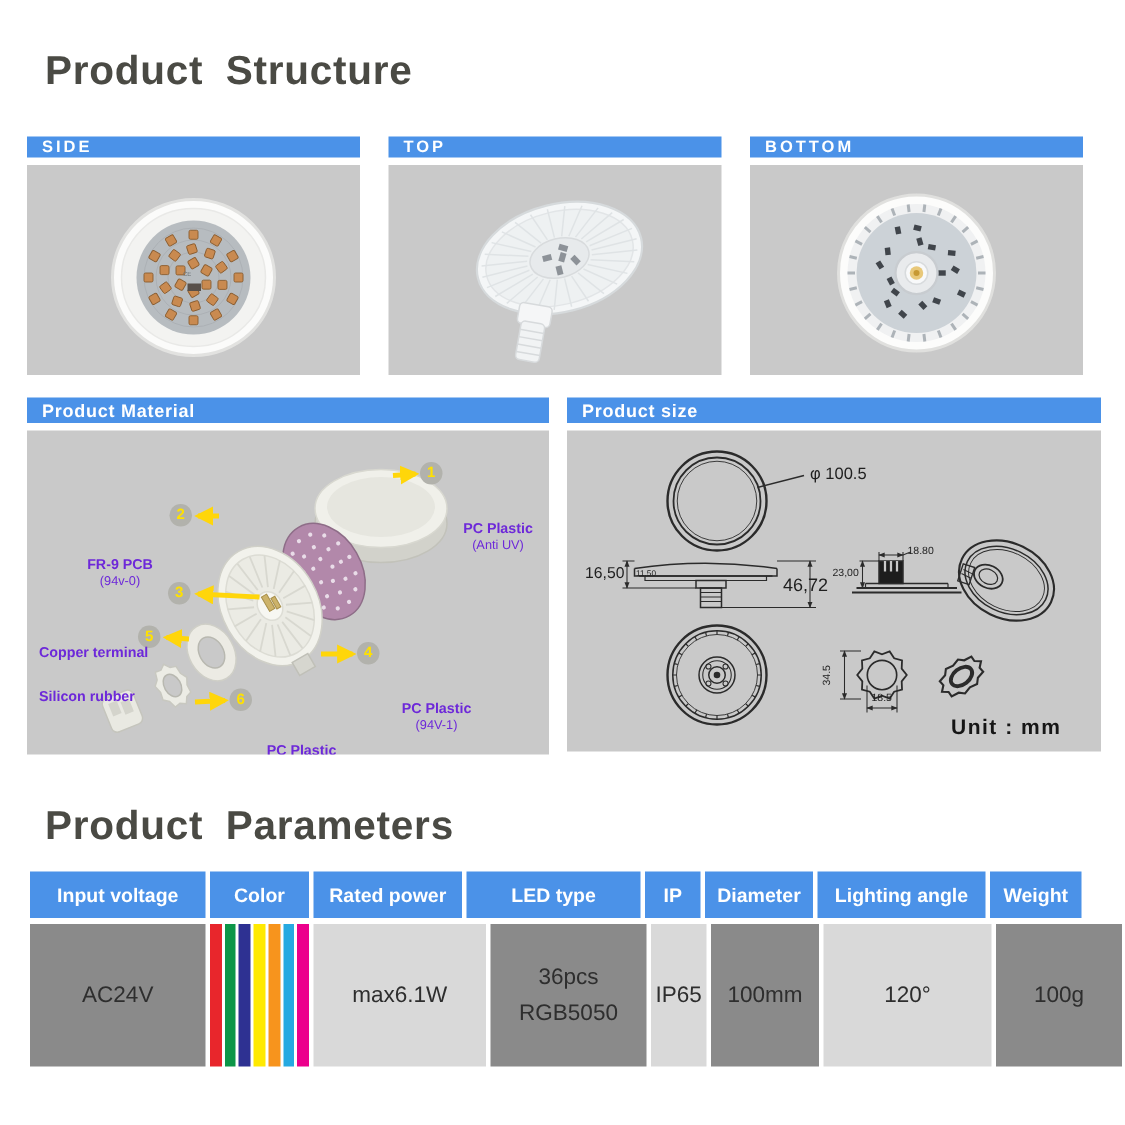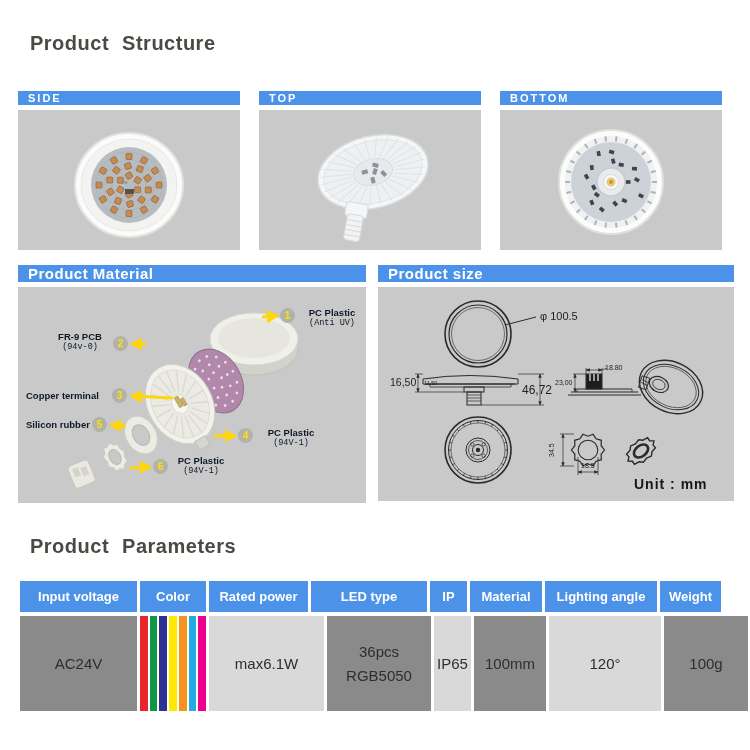--- a/index.html
+++ b/index.html
@@ -1,42 +1,42 @@
 <!DOCTYPE html>
 <html><head>
 <meta charset="utf-8">
 <style>
   * { margin:0; padding:0; box-sizing:border-box; }
   html,body { width:750px; height:750px; background:#ffffff;
     font-family:"Liberation Sans", sans-serif; position:relative; overflow:hidden; }
 
-  .title { position:absolute; left:30px; font-size:20px; font-weight:bold;
+  .title { position:absolute; left:30px; font-size:27px; font-weight:bold;
     color:#4a4a44; letter-spacing:.5px; word-spacing:7px; }
   #structure-title { top:32px; }
   #parameters-title { top:535px; }
 
   .panel { position:absolute; }
   .panel-header { background:#4b92e8; color:#fff; font-weight:bold;
     display:flex; align-items:center; padding-left:10px; }
   .view-header { height:14px; font-size:11px; letter-spacing:2px; }
-  .big-header { height:17px; font-size:15px; letter-spacing:.5px; }
+  .big-header { height:17px; font-size:12px; letter-spacing:.5px; }
   .panel-body { background:#c9c9c9; position:relative; overflow:hidden; margin-top:5px; }
 
   .views-row { position:absolute; left:18px; top:91px; display:flex; gap:19px;border-radius:13px; }
   .view-panel { width:222px; }
   .view-body { height:140px; }
 
   #material-panel { left:18px; top:265px; width:348px; }
   #material-body { height:216px; }
   #size-panel { left:378px; top:265px; width:356px; }
   #size-body { height:214px; }
 
-  .part-label { position:absolute; color:#0f172a; text-align:center; z-index:3; }
+  .part-label { position:absolute; color:#6d28d9; text-align:center; z-index:3;margin-top:40px; }
   .part-name { font-size:9.5px; font-weight:bold; line-height:11px; }
-  .part-detail { font-size:8.5px; line-height:10px;font-family:Liberation Mono, monospace; }
+  .part-detail { font-size:8.5px; line-height:10px; }
   .badge { position:absolute; width:15px; height:15px; border-radius:50%;
     background:#b2b2ac; color:#ffe100; font-size:10px; font-weight:bold;
     text-align:center; line-height:15px; z-index:3; }
 
   .dim { position:absolute; color:#1f1f1f; z-index:3; white-space:nowrap; }
   #dim-diameter { left:162px; top:23px; font-size:11px; }
   #dim-left-h  { left:12px;  top:89px; font-size:10.5px; }
   #dim-inner   { left:46px;  top:93px; font-size:5.5px; }
   #dim-total-h { left:144px; top:96px; font-size:12px; }
   #dim-mount-h { left:177px; top:92px; font-size:7px; }
@@ -502,21 +502,21 @@
   </div>
 </div>
 
 <div class="param-table">
   <div class="t-head">
     <div class="th-cell" style="width:117px">Input voltage</div>
     <div class="th-cell" style="width:66px">Color</div>
     <div class="th-cell" style="width:99px">Rated power</div>
     <div class="th-cell" style="width:116px">LED type</div>
     <div class="th-cell" style="width:37px">IP</div>
-    <div class="th-cell" style="width:72px">Material</div>
+    <div class="th-cell" style="width:72px">Diameter</div>
     <div class="th-cell" style="width:112px">Lighting angle</div>
     <div class="th-cell" style="width:61px">Weight</div>
   </div>
   <div class="t-row">
     <div class="t-cell dark" style="width:117px">AC24V</div>
     <div class="t-cell stripes-cell" style="width:66px" id="color-stripes">
         <div style="background: rgb(232, 38, 44);"></div>
         <div style="background: rgb(13, 150, 72);"></div>
         <div style="background: rgb(46, 49, 146);"></div>
         <div style="background: rgb(255, 233, 0);"></div>

